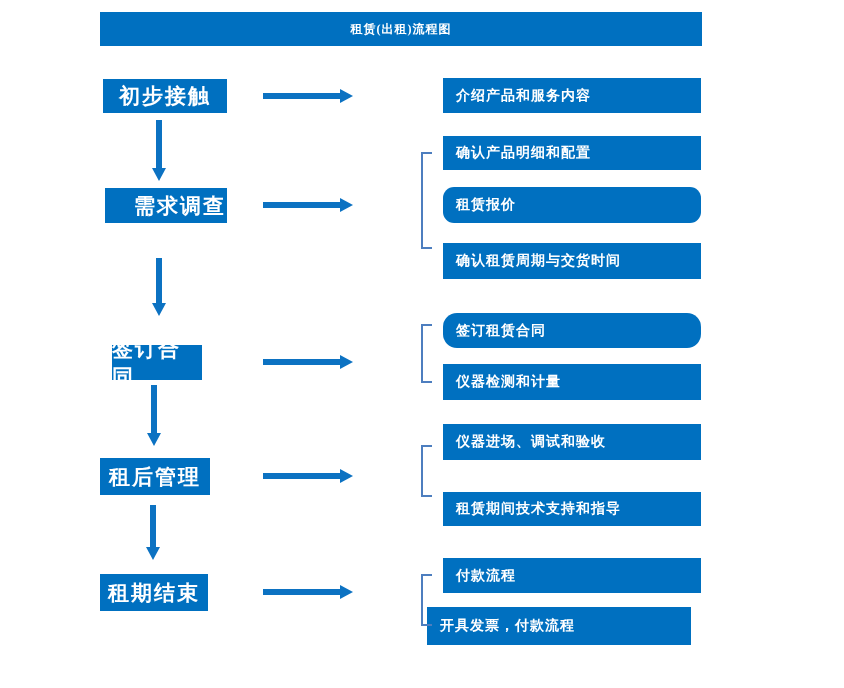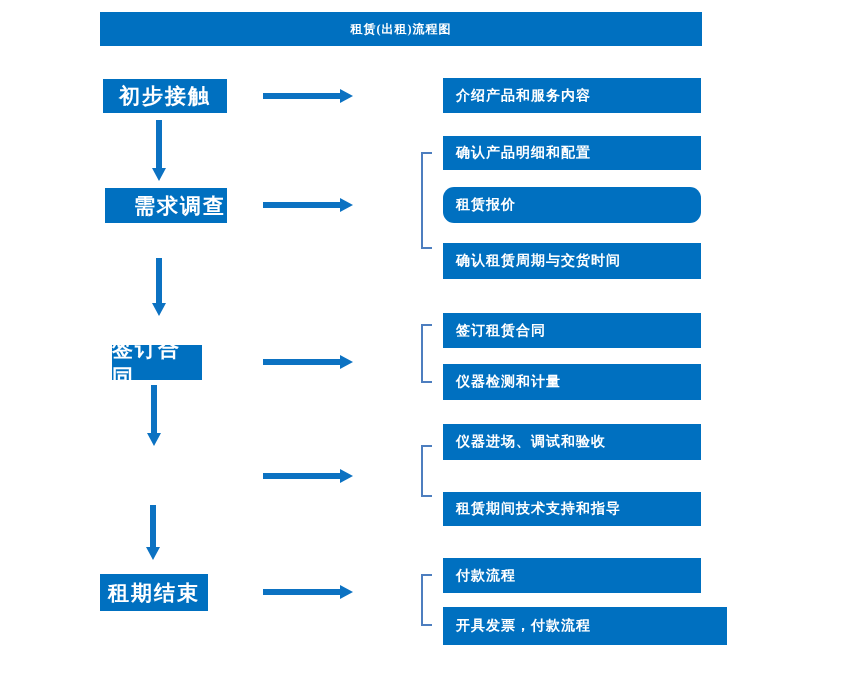--- a/index.html
+++ b/index.html
@@ -77,31 +77,32 @@
     <div class="h-head" style="left: 340px; top: 198px;"></div>
     <div class="node right" style="left: 443px; top: 136px; width: 258px; height: 34px;">确认产品明细和配置</div>
     <div class="node right" style="left: 443px; top: 187px; width: 258px; height: 36px; border-radius: 11px;">租赁报价</div>
     <div class="node right" style="left: 443px; top: 243px; width: 258px; height: 36px;">确认租赁周期与交货时间</div>
     <div class="bracket" style="left: 421px; top: 152px; height: 97px;"></div>
     <div class="v-shaft" style="left: 156px; top: 258px; height: 45px;"></div>
     <div class="v-head" style="left: 152px; top: 303px;"></div>
     <div class="node left" style="left: 103px; top: 345px; width: 90px; height: 35px; margin-left: 9px;">签订合同</div>
     <div class="h-shaft" style="left: 263px; top: 359px; width: 77px;"></div>
     <div class="h-head" style="left: 340px; top: 355px;"></div>
-    <div class="node right" style="left: 443px; top: 313px; width: 258px; height: 35px;">签订租赁合同</div>
+    <div class="node right" style="left: 443px; top: 313px; width: 258px; height: 35px; border-radius: 14px;">签订租赁合同</div>
     <div class="node right" style="left: 443px; top: 364px; width: 258px; height: 36px;">仪器检测和计量</div>
     <div class="bracket" style="left: 421px; top: 324px; height: 59px;"></div>
     <div class="v-shaft" style="left: 151px; top: 385px; height: 48px;"></div>
     <div class="v-head" style="left: 147px; top: 433px;"></div>
+    <div class="node left" style="left: 100px; top: 458px; width: 110px; height: 37px;">租后管理</div>
     <div class="h-shaft" style="left: 263px; top: 473px; width: 77px;"></div>
     <div class="h-head" style="left: 340px; top: 469px;"></div>
     <div class="node right" style="left: 443px; top: 424px; width: 258px; height: 36px;">仪器进场、调试和验收</div>
     <div class="node right" style="left: 443px; top: 492px; width: 258px; height: 34px;">租赁期间技术支持和指导</div>
     <div class="bracket" style="left: 421px; top: 445px; height: 52px;"></div>
     <div class="v-shaft" style="left: 150px; top: 505px; height: 42px;"></div>
     <div class="v-head" style="left: 146px; top: 547px;"></div>
     <div class="node left" style="left: 100px; top: 574px; width: 108px; height: 37px;">租期结束</div>
     <div class="h-shaft" style="left: 263px; top: 589px; width: 77px;"></div>
     <div class="h-head" style="left: 340px; top: 585px;"></div>
     <div class="node right" style="left: 443px; top: 558px; width: 258px; height: 35px;">付款流程</div>
-    <div class="node right" style="left: 443px; top: 607px; width: 284px; height: 38px;">开具发票，付款流程</div>
+    <div class="node right" style="left: 427px; top: 607px; width: 264px; height: 38px;">开具发票，付款流程</div>
     <div class="bracket" style="left: 421px; top: 574px; height: 52px;"></div>
   </div>
 
 </body></html>

